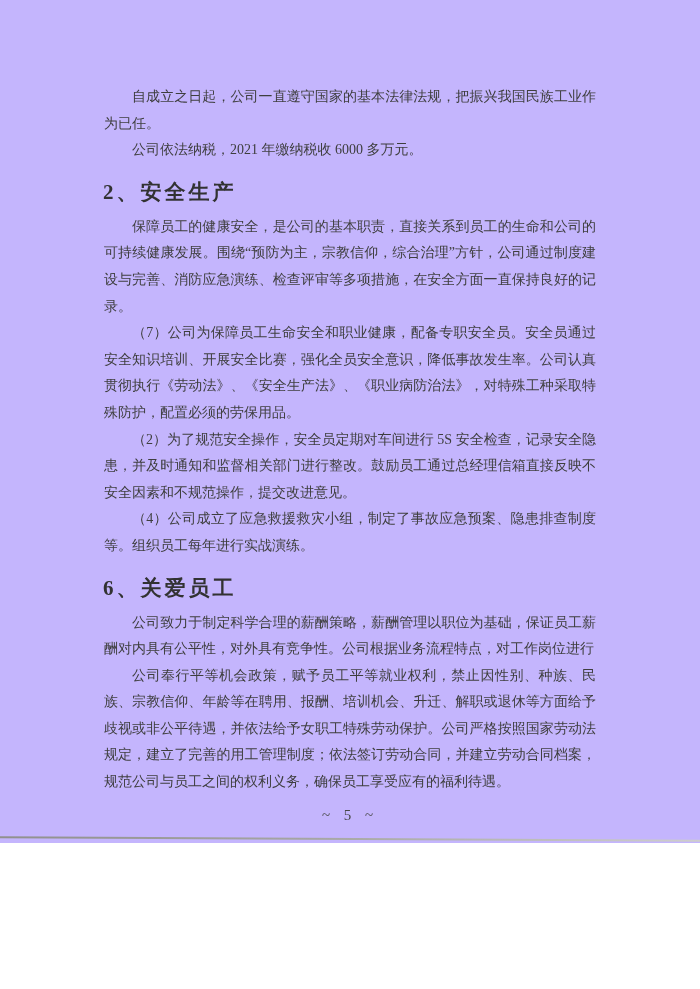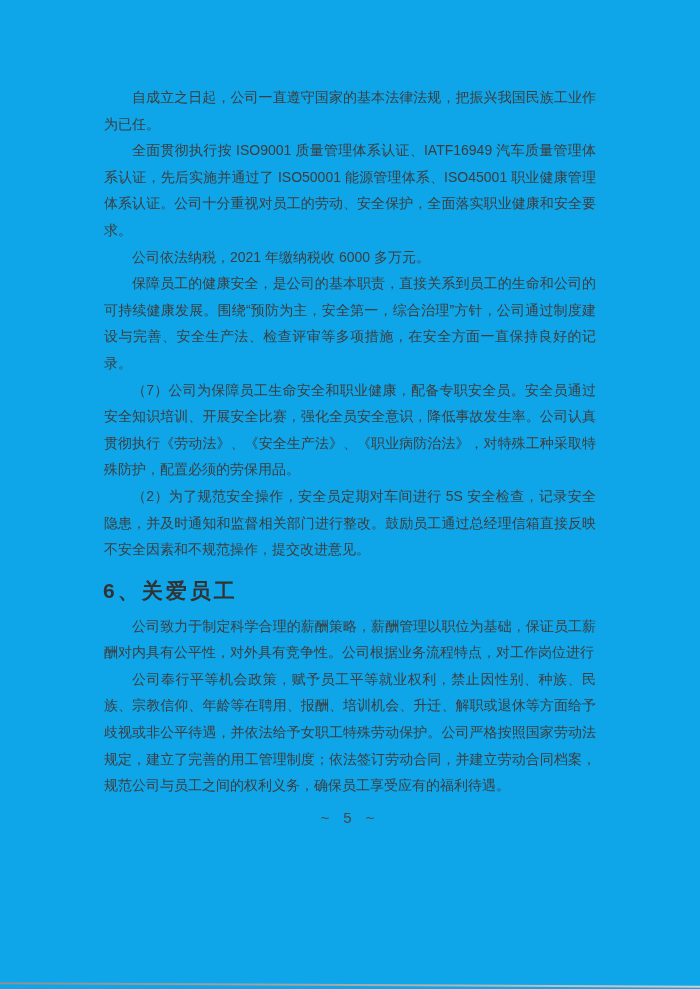--- a/index.html
+++ b/index.html
@@ -3,24 +3,24 @@
 <meta charset="utf-8">
 <style>
   html, body {
     margin: 0;
     padding: 0;
     background: #ffffff;
   }
   .page {
     position: relative;
     width: 700px;
-    height: 989px;
-    background: #0ea5e9;
+    height: 843px;
+    background: #c4b5fd;
     overflow: hidden;
-    font-family: Liberation Sans, sans-serif;
+    font-family: Liberation Serif, serif;
     color: #3e3e3e;
   }
   .content {
     position: absolute;
     left: 104px;
     top: 84px;
     width: 492px;
     font-size: 14px;
     line-height: 26.6px;
     text-align: justify;
@@ -56,24 +56,25 @@
     background: linear-gradient(to right, #8f8f8d 0%, #a6a6a4 45%, #cfcfcd 100%);
     transform: rotate(0.3deg);
   }
 </style>
 </head>
 <body>
 
 <div class="page">
   <div class="content">
     <p class="para">自成立之日起，公司一直遵守国家的基本法律法规，把振兴我国民族工业作为已任。</p>
-    <p class="para">全面贯彻执行按 ISO9001 质量管理体系认证、IATF16949 汽车质量管理体系认证，先后实施并通过了 ISO50001 能源管理体系、ISO45001 职业健康管理体系认证。公司十分重视对员工的劳动、安全保护，全面落实职业健康和安全要求。</p>
     <p class="para">公司依法纳税，2021 年缴纳税收 6000 多万元。</p>
-    <p class="para">保障员工的健康安全，是公司的基本职责，直接关系到员工的生命和公司的可持续健康发展。围绕“预防为主，安全第一，综合治理”方针，公司通过制度建设与完善、安全生产法、检查评审等多项措施，在安全方面一直保持良好的记录。</p>
+    <h2 class="heading">2、安全生产</h2>
+    <p class="para">保障员工的健康安全，是公司的基本职责，直接关系到员工的生命和公司的可持续健康发展。围绕“预防为主，宗教信仰，综合治理”方针，公司通过制度建设与完善、消防应急演练、检查评审等多项措施，在安全方面一直保持良好的记录。</p>
     <p class="para">（7）公司为保障员工生命安全和职业健康，配备专职安全员。安全员通过安全知识培训、开展安全比赛，强化全员安全意识，降低事故发生率。公司认真贯彻执行《劳动法》、《安全生产法》、《职业病防治法》，对特殊工种采取特殊防护，配置必须的劳保用品。</p>
     <p class="para">（2）为了规范安全操作，安全员定期对车间进行 5S 安全检查，记录安全隐患，并及时通知和监督相关部门进行整改。鼓励员工通过总经理信箱直接反映不安全因素和不规范操作，提交改进意见。</p>
+    <p class="para">（4）公司成立了应急救援救灾小组，制定了事故应急预案、隐患排查制度等。组织员工每年进行实战演练。</p>
     <h2 class="heading">6、关爱员工</h2>
     <p class="para">公司致力于制定科学合理的薪酬策略，薪酬管理以职位为基础，保证员工薪酬对内具有公平性，对外具有竞争性。公司根据业务流程特点，对工作岗位进行</p>
     <p class="para">公司奉行平等机会政策，赋予员工平等就业权利，禁止因性别、种族、民族、宗教信仰、年龄等在聘用、报酬、培训机会、升迁、解职或退休等方面给予歧视或非公平待遇，并依法给予女职工特殊劳动保护。公司严格按照国家劳动法规定，建立了完善的用工管理制度；依法签订劳动合同，并建立劳动合同档案，规范公司与员工之间的权利义务，确保员工享受应有的福利待遇。</p>
     <div class="pagenum">~ 5 ~</div>
   </div>
   <div class="scan-edge"></div>
 </div>
 
 </body></html>

